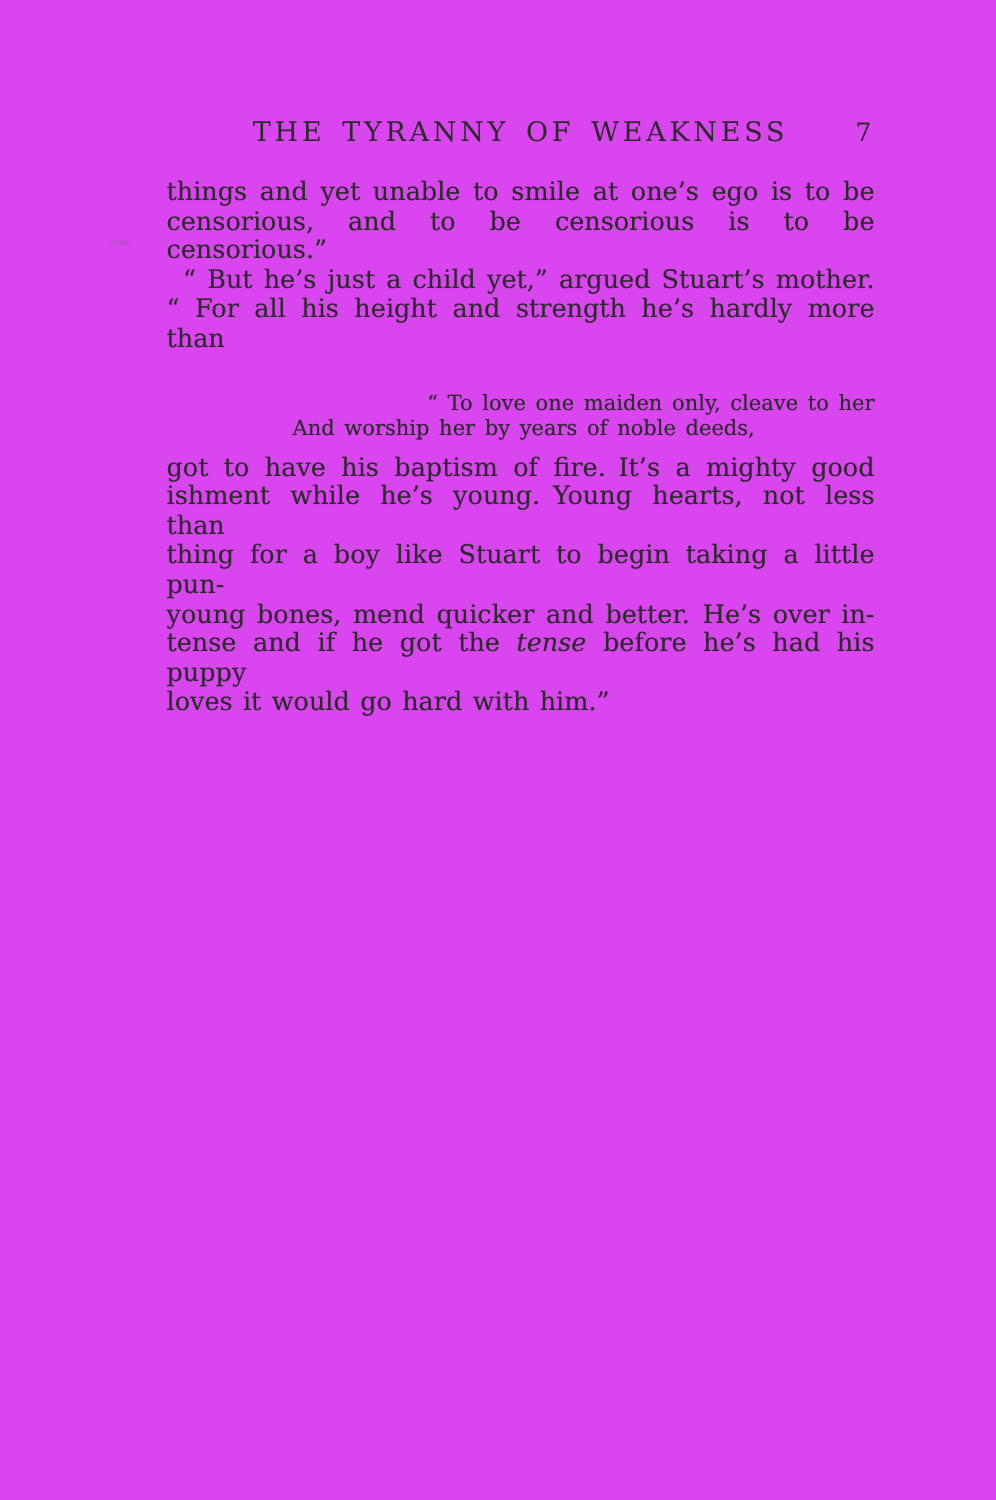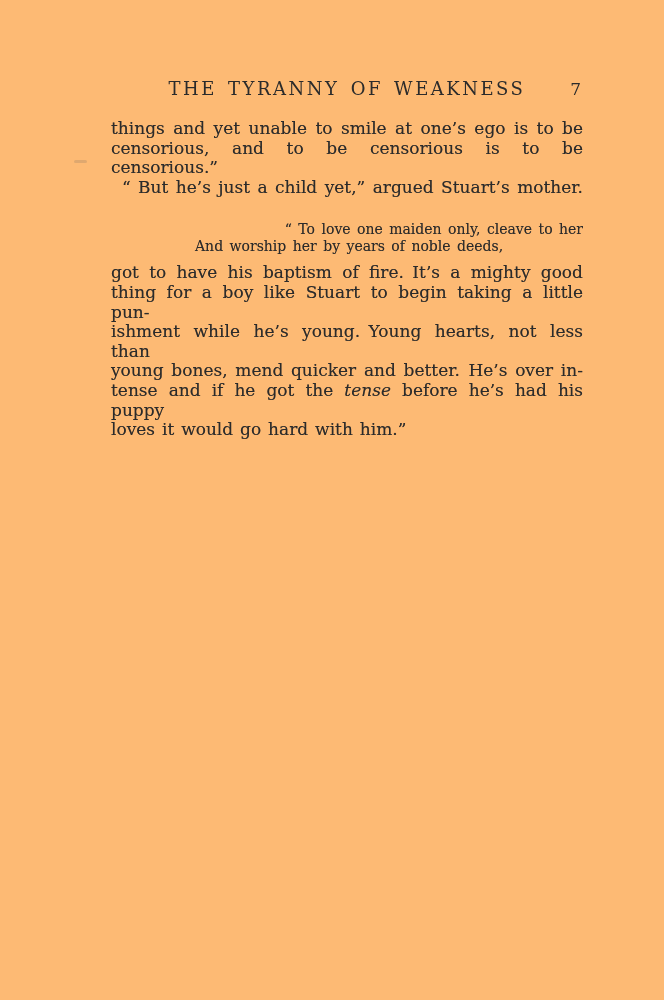--- a/index.html
+++ b/index.html
@@ -4,21 +4,21 @@
 <style>
   html, body {
     margin: 0;
     padding: 0;
     background: #ffffff;
   }
   .page {
     position: relative;
     width: 664px;
     height: 1000px;
-    background: #fdba74;
+    background: #d946ef;
     overflow: hidden;
     font-family: "DejaVu Serif", serif;
     color: #2b2b2b;
   }
   .text-block {
     position: absolute;
     left: 111px;
     top: 79px;
     width: 472px;
   }
@@ -94,31 +94,32 @@
       <div class="page-number">7</div>
     </div>
 
     <div>
       <div class="line">things and yet unable to smile at one’s ego is to be</div>
       <div class="line end">censorious, and to be censorious is to be censorious.”</div>
     </div>
 
     <div>
       <div class="line indent">“ But he’s just a child yet,” argued Stuart’s mother.</div>
+      <div class="line">“ For all his height and strength he’s hardly more than</div>
     </div>
 
 
     <div class="verse">
       <div class="verse-line v1">“ To love one maiden only, cleave to her</div>
       <div class="verse-line v2">And worship her by years of noble deeds,</div>
     </div>
 
     <div>
       <div class="line">got to have his baptism of fire. It’s a mighty good</div>
+      <div class="line">ishment while he’s young. Young hearts, not less than</div>
       <div class="line">thing for a boy like Stuart to begin taking a little pun-</div>
-      <div class="line">ishment while he’s young. Young hearts, not less than</div>
       <div class="line">young bones, mend quicker and better. He’s over in-</div>
       <div class="line"><span>tense and if he got the </span><span class="it">tense</span><span> before he’s had his puppy</span></div>
       <div class="line end">loves it would go hard with him.”</div>
     </div>
 
   </div>
 </div>
 
 </body></html>

